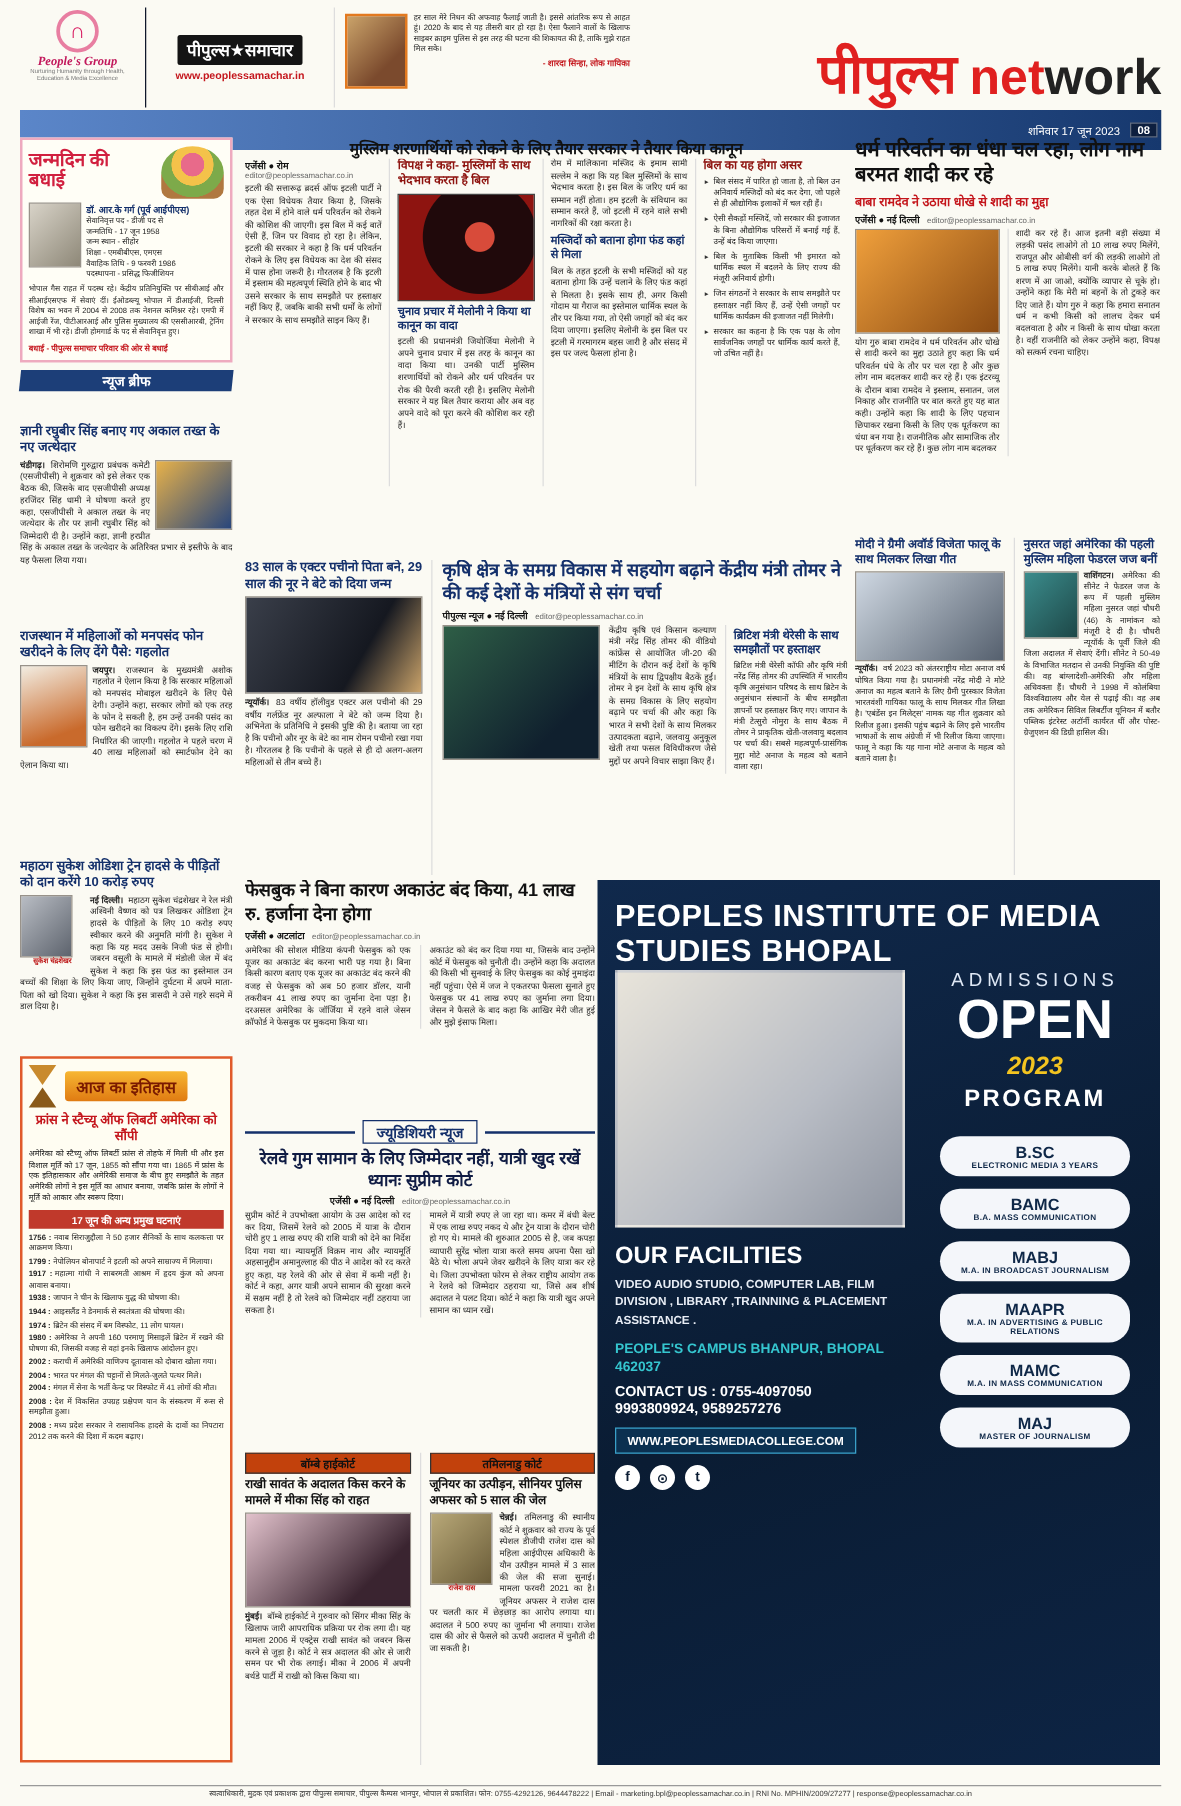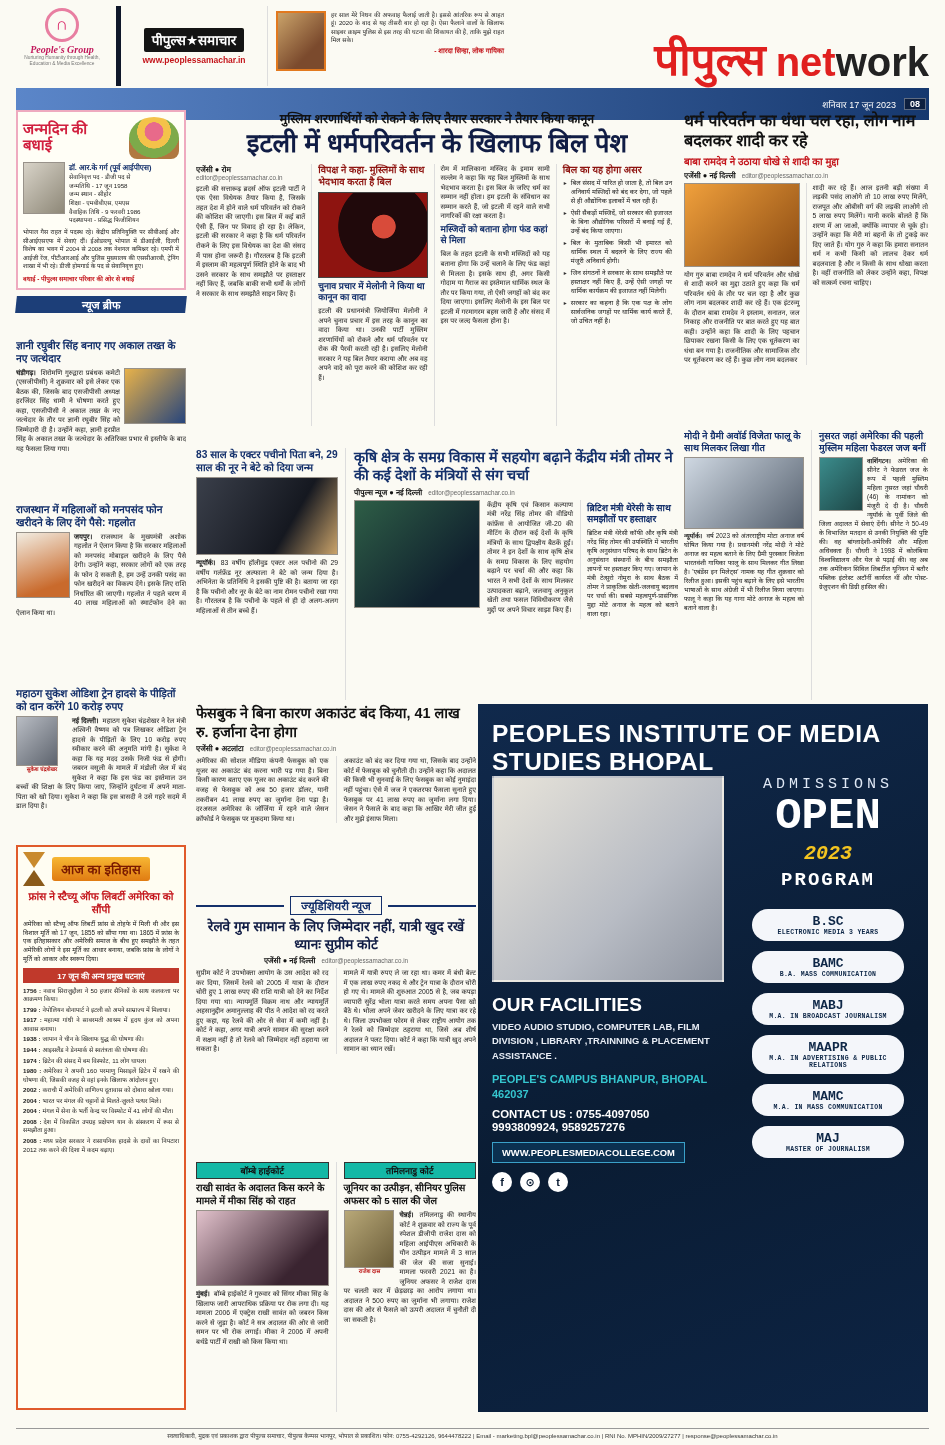--- a/index.html
+++ b/index.html
@@ -22,21 +22,21 @@
   .sub-maroon{ color:#8e1410; font-weight:800; font-size:9.6px; line-height:1.3; margin-bottom:3px; }
   .cap{ display:block; font-size:5.6px; color:#b11; text-align:center; font-weight:bold; }
 
   
   .hdr{ position:absolute; left:16px; top:6px; width:913px; height:80px; display:flex; gap:8px; }
   .hdr-logo{ width:92px; text-align:center; }
   .logo-ring{ width:34px; height:34px; border:3px solid #e87ea1; border-radius:50%; margin:2px auto;
               display:flex; align-items:center; justify-content:center; color:#d81b60; font-weight:800; font-size:17px; }
   .logo-name{ color:#c2185b; font-weight:bold; font-style:italic; font-size:10px; font-family:"Liberation Serif",serif; }
   .logo-tag{ font-size:4.8px; color:#777; line-height:1.3; }
-  .hdr-sam{ width:152px; border-left:5px solid #0f172a; border-right:1px solid #ddd; padding:6px;
+  .hdr-sam{ width:152px; border-left:1px solid #0f172a; border-right:1px solid #ddd; padding:6px;
             display:flex; flex-direction:column; align-items:center; justify-content:center; gap:3px; }
   .sam-box{ background:#141414; color:#fff; font-weight:800; font-size:13.5px; padding:3px 8px; border-radius:2px; white-space:nowrap; }
   .sam-url{ color:#c4161c; font-size:8.5px; font-weight:bold; }
   .hdr-quote{ width:228px; display:flex; gap:5px; padding-top:5px; }
   .ph-sharda{ width:50px; height:60px; border:2px solid #e2791f; background:linear-gradient(135deg,#caa36a,#7b4a2d 70%); }
   .q-body{ font-size:6.2px; line-height:1.35; text-align:justify; color:#222; }
   .q-attr{ font-size:6.8px; color:#c4161c; font-weight:bold; text-align:right; margin-top:2px; }
   .hdr-mast{ flex:1; display:flex; align-items:flex-end; justify-content:flex-end; padding-bottom:6px; white-space:nowrap; }
   .m-hi{ color:#e0201f; font-size:44px; font-weight:800; line-height:0.9; margin-right:10px; }
   .m-net{ color:#e0201f; font-size:40px; font-weight:800; line-height:0.9; }
@@ -121,21 +121,21 @@
   .jud-band{ display:flex; align-items:center; gap:6px; margin-bottom:3px; }
   .jud-band::before,.jud-band::after{ content:""; flex:1; border-top:2px solid #14306b; }
   .jud-band span{ color:#14306b; font-weight:800; font-size:11.5px; border:1px solid #14306b; padding:1px 10px; }
   .jud-h{ text-align:center; color:#101c44; font-weight:800; font-size:13.6px; line-height:1.3; margin:2px 0; }
   .jud .byline-row{ justify-content:center; }
 
   
   .courts{ position:absolute; left:196px; top:1162px; width:280px; height:250px; display:flex; overflow:hidden; }
   .court{ flex:1; overflow:hidden; }
   .court + .court{ border-left:1px solid #ddd; padding-left:7px; margin-left:7px; }
-  .court-label{ border:1px solid #333; background:#14b8a6; color:#111; text-align:center;
+  .court-label{ border:1px solid #333; background:#c2410c; color:#111; text-align:center;
                 font-weight:800; font-size:9px; padding:1px 0; margin-bottom:3px; }
   .court-h{ font-weight:800; font-size:9.7px; color:#111; line-height:1.3; margin-bottom:3px; }
   .ph-rakhi{ width:100%; height:76px; margin-bottom:3px; background:linear-gradient(135deg,#e2c2cc,#3a2430 75%); }
   .ph-rajesh{ width:50px; height:58px; background:linear-gradient(135deg,#b8a878,#6a5c38); }
   .ph-wrap{ float:left; margin:0 4px 2px 0; width:52px; }
 
   
   .ramdev{ position:absolute; left:684px; top:110px; width:244px; height:316px; overflow:hidden; }
   .rd-h{ font-weight:800; font-size:16.2px; color:#111; line-height:1.26; }
   .rd-sub{ color:#c4161c; font-weight:800; font-size:10px; margin:3px 0 2px; }
@@ -162,21 +162,21 @@
   .ad-fac-t{ font-size:19px; font-weight:800; margin:12px 0 4px; }
   .ad-fac{ font-size:9.4px; line-height:1.5; color:#e8edf5; font-weight:bold; }
   .ad-campus{ color:#35c6cf; font-weight:800; font-size:11px; margin-top:9px; line-height:1.4; }
   .ad-contact,.ad-contact2{ font-weight:800; font-size:11.4px; margin-top:6px; }
   .ad-contact2{ margin-top:1px; }
   .ad-web{ margin-top:9px; background:#0b3050; border:1px solid #3aa0c8; font-weight:700; font-size:9.4px;
            padding:4px 9px; display:inline-block; }
   .ad-social{ display:flex; gap:8px; margin-top:9px; }
   .soc{ width:20px; height:20px; border-radius:50%; background:#fff; color:#0a1c33; display:flex;
         align-items:center; justify-content:center; font-weight:800; font-size:11px; }
-  .ad-right{ flex:1; text-align:center;font-family:Liberation Mono, monospace; }
+  .ad-right{ flex:1; text-align:center; }
   .ad-adm{ font-size:15px; letter-spacing:4px; color:#dfe8f5; }
   .ad-open{ font-size:44px; font-weight:800; line-height:1.05; }
   .ad-year{ font-size:20px; font-weight:800; font-style:italic; color:#f3c420; margin:2px 0 4px; }
   .ad-prog{ font-size:19px; font-weight:800; letter-spacing:2px; margin-bottom:18px; }
   .pill{ background:#f4f6fa; color:#0e2747; border-radius:17px; padding:5px 8px; width:152px; margin:0 auto 10px; }
   .p-code{ font-weight:800; font-size:13px; }
   .p-desc{ font-size:6.5px; font-weight:700; letter-spacing:.3px; }
 
   
   .pfoot{ position:absolute; left:16px; right:16px; bottom:4px; border-top:1px solid #999;
@@ -296,21 +296,20 @@
         <div class="ev"><b>2004 :</b><span>भारत पर मंगल की चट्टानों से मिलते-जुलते पत्थर मिले।</span></div>
         <div class="ev"><b>2004 :</b><span>मंगल में सेना के भर्ती केन्द्र पर विस्फोट में 41 लोगों की मौत।</span></div>
         <div class="ev"><b>2008 :</b><span>देश में विकसित उपग्रह प्रक्षेपण यान के संस्करण में रूस से समझौता हुआ।</span></div>
         <div class="ev"><b>2008 :</b><span>मध्य प्रदेश सरकार ने रासायनिक हादसे के दावों का निपटारा 2012 तक करने की दिशा में कदम बढ़ाए।</span></div>
       </div>
     </div>
   </div>
 
   <div class="italy">
     <div class="kicker">मुस्लिम शरणार्थियों को रोकने के लिए तैयार सरकार ने तैयार किया कानून</div>
-    <div class="big-h">इटली में धर्मपरिवर्तन के खिलाफ बिल पेश</div>
     <div class="italy-cols">
       <div class="icol">
         <div class="byline">एजेंसी ● रोम</div>
         <div class="email">editor@peoplessamachar.co.in</div>
         <div class="body-t" style="margin-top:3px">इटली की सत्तारूढ़ ब्रदर्स ऑफ इटली पार्टी ने एक ऐसा विधेयक तैयार किया है, जिसके तहत देश में होने वाले धर्म परिवर्तन को रोकने की कोशिश की जाएगी। इस बिल में कई बातें ऐसी हैं, जिन पर विवाद हो रहा है। लेकिन, इटली की सरकार ने कहा है कि धर्म परिवर्तन रोकने के लिए इस विधेयक का देश की संसद में पास होना जरूरी है। गौरतलब है कि इटली में इस्लाम की महत्वपूर्ण स्थिति होने के बाद भी उसने सरकार के साथ समझौते पर हस्ताक्षर नहीं किए हैं, जबकि बाकी सभी धर्मों के लोगों ने सरकार के साथ समझौते साइन किए हैं।</div>
       </div>
       <div class="icol">
         <div class="sub-maroon">विपक्ष ने कहा- मुस्लिमों के साथ भेदभाव करता है बिल</div>
         <div class="ph ph-illus"></div>
         <div class="sub-navy">चुनाव प्रचार में मेलोनी ने किया था कानून का वादा</div>
@@ -405,21 +404,21 @@
           <span class="ph ph-rajesh"></span>
           <span class="cap">राजेश दास</span>
         </span>
         <b class="dl">चेन्नई।</b>
         <span>तमिलनाडु की स्थानीय कोर्ट ने शुक्रवार को राज्य के पूर्व स्पेशल डीजीपी राजेश दास को महिला आईपीएस अधिकारी के यौन उत्पीड़न मामले में 3 साल की जेल की सजा सुनाई। मामला फरवरी 2021 का है। जूनियर अफसर ने राजेश दास पर चलती कार में छेड़छाड़ का आरोप लगाया था। अदालत ने 500 रुपए का जुर्माना भी लगाया। राजेश दास की ओर से फैसले को ऊपरी अदालत में चुनौती दी जा सकती है।</span>
       </div>
     </div>
   </div>
 
   <div class="ramdev">
-    <div class="rd-h">धर्म परिवर्तन का धंधा चल रहा, लोग नाम बदलकर शादी कर रहे</div>
+    <div class="rd-h">धर्म परिवर्तन का धंधा चल रहा, लोग नाम बरमत शादी कर रहे</div>
     <div class="rd-sub">बाबा रामदेव ने उठाया धोखे से शादी का मुद्दा</div>
     <div class="byline-row">
       <span class="byline">एजेंसी ● नई दिल्ली</span>
       <span class="email">editor@peoplessamachar.co.in</span>
     </div>
     <div class="rd-cols">
       <div>
         <div class="ph ph-ramdev"></div>
         <div class="body-t">योग गुरु बाबा रामदेव ने धर्म परिवर्तन और धोखे से शादी करने का मुद्दा उठाते हुए कहा कि धर्म परिवर्तन धंधे के तौर पर चल रहा है और कुछ लोग नाम बदलकर शादी कर रहे हैं। एक इंटरव्यू के दौरान बाबा रामदेव ने इस्लाम, सनातन, जल निकाह और राजनीति पर बात करते हुए यह बात कही। उन्होंने कहा कि शादी के लिए पहचान छिपाकर रखना किसी के लिए एक धूर्तकरण का धंधा बन गया है। राजनीतिक और सामाजिक तौर पर धूर्तकरण कर रहे हैं। कुछ लोग नाम बदलकर</div>
       </div>

